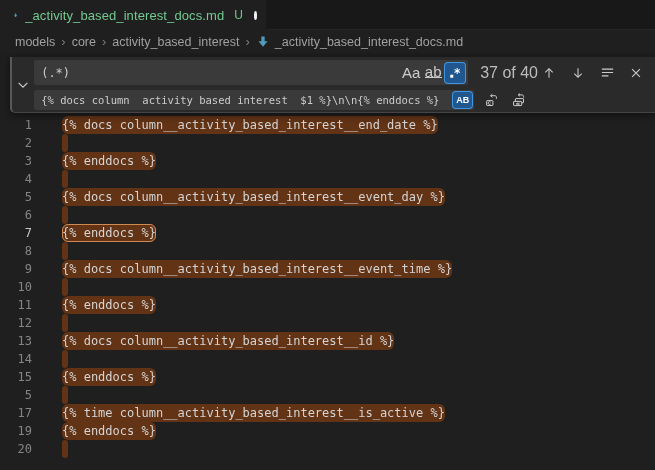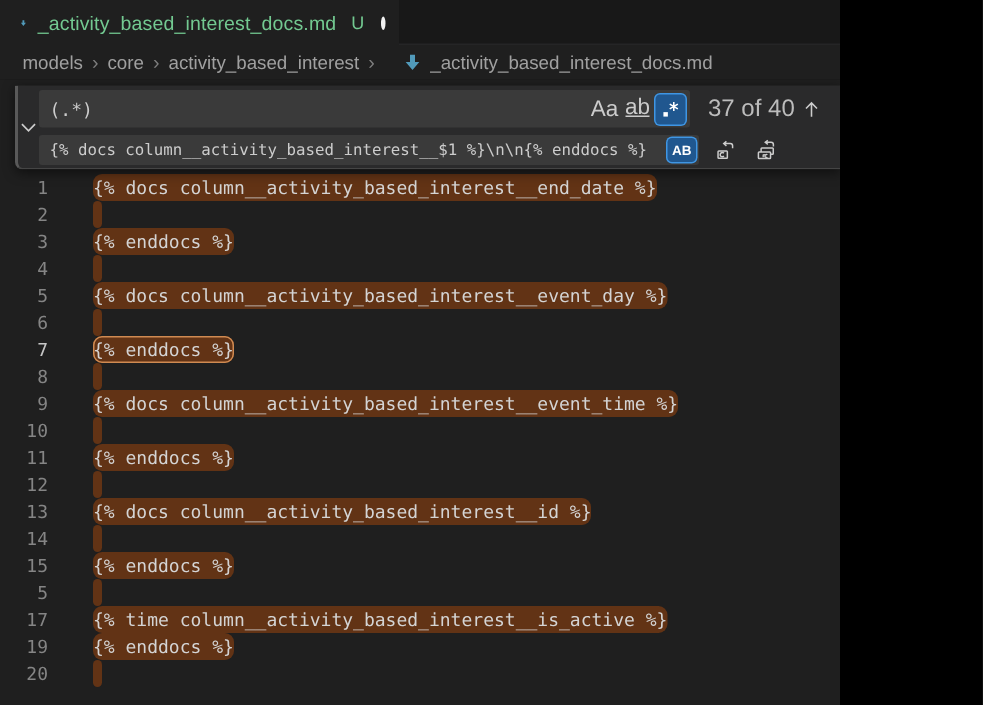--- a/index.html
+++ b/index.html
@@ -1,29 +1,29 @@
 <!DOCTYPE html>
 <html><head>
 <meta charset="utf-8">
 <style>
   * { margin:0; padding:0; box-sizing:border-box; }
   body { background:#000; }
-  .window{ width:560px; height:470px; background:#181818; overflow:hidden; position:relative;
+  .window{ width:655px; height:470px; background:#181818; overflow:hidden; position:relative;
            font-family:"Liberation Sans",sans-serif; }
 
   
   .tab-bar{ height:30px; display:flex; background:#181818; box-shadow:inset 0 -1px 0 #252526; }
   .tab{ display:flex; align-items:center; width:266px; padding:0 9px 0 13px; background:#1f1f1f; cursor:pointer; }
   .tab-label{ color:#73c991; font-size:13px; margin-left:7px; letter-spacing:.1px; }
   .git-badge{ color:#73c991; font-size:12px; margin-left:10px; }
   .dirty-dot{ width:9px; height:9px; border-radius:50%; background:#f2f2f2; margin-left:11px; }
 
   
   .breadcrumbs{ height:23px; background:#1f1f1f; display:flex; align-items:center;
-                padding-left:13px; font-size:12.5px; color:#a0a0a0;gap:12px; }
+                padding-left:13px; font-size:12.5px; color:#a0a0a0; }
   .crumb{ padding:0 2px; cursor:pointer; }
   .crumb-sep{ color:#7d7d7d; padding:0 4px; font-size:13px; }
   .crumb-file{ display:flex; align-items:center; padding-left:2px; cursor:pointer; }
   .crumb-file svg{ margin-right:5px; }
 
   
   .editor{ position:relative; height:417px; background:#1f1f1f; overflow:hidden; }
   .lines{ padding-top:63px; }
   .line{ display:flex; height:18px; line-height:18px;
          font-family:"DejaVu Sans Mono",monospace; font-size:12px; color:#d4d4d4; }

